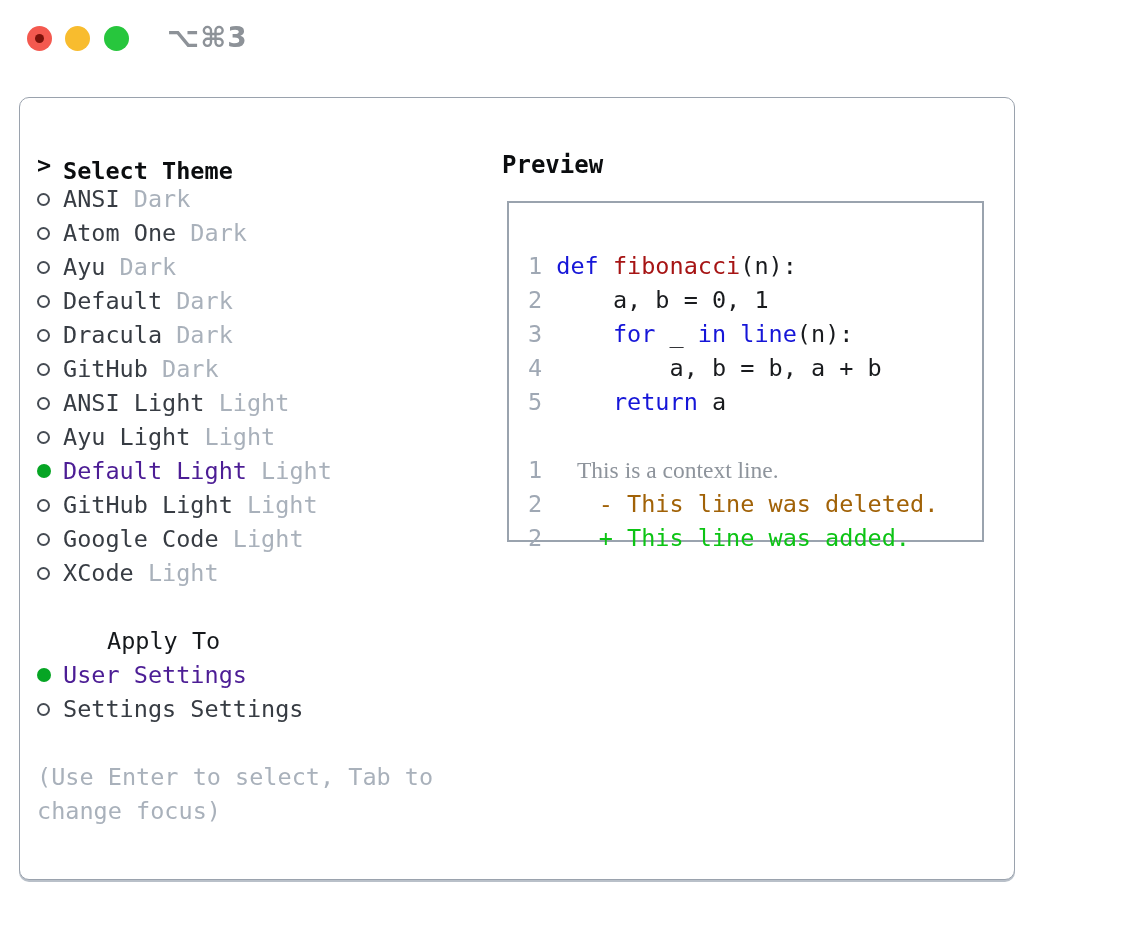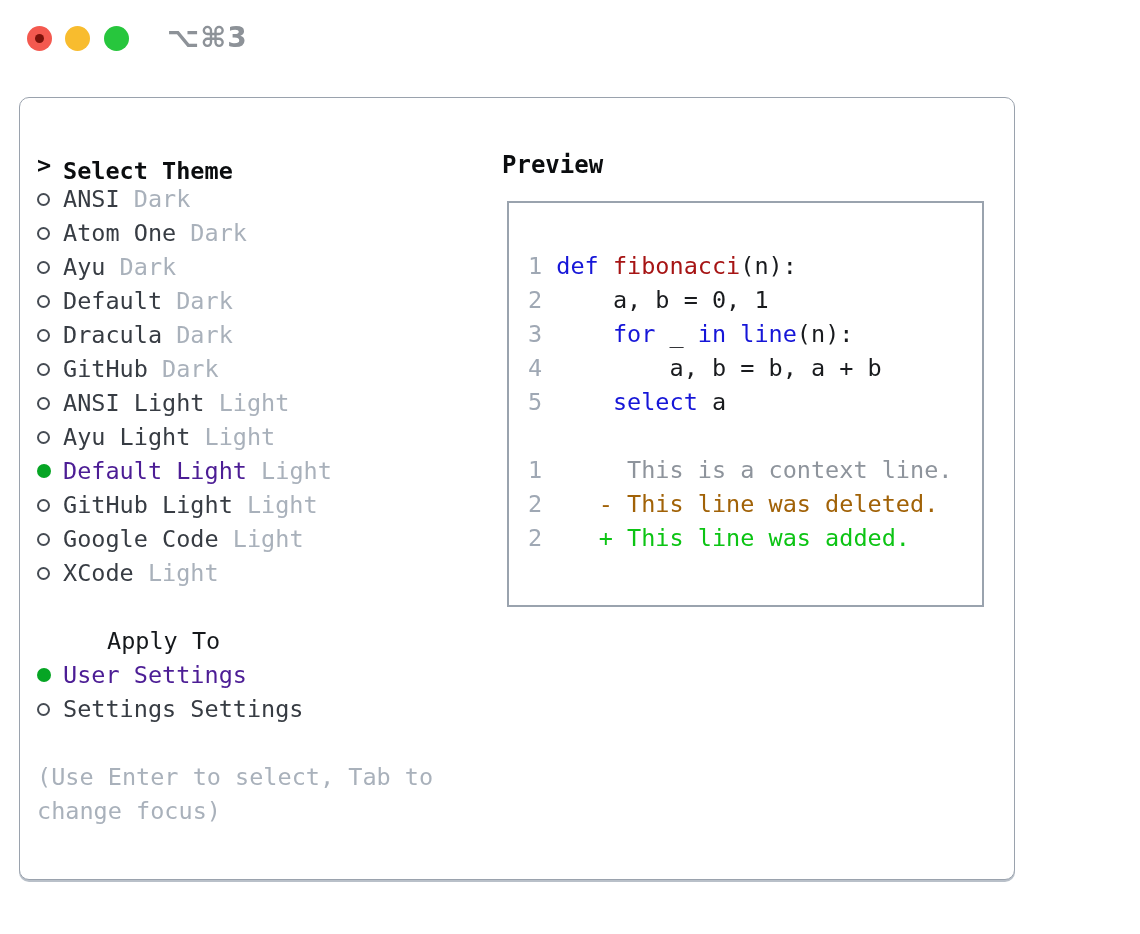--- a/index.html
+++ b/index.html
@@ -46,30 +46,30 @@
   .row.selected .name{color:#4c1d95;}
   .variant{color:#a9b1bb;}
   .help{color:#a9b1bb;}
   .spacer{height:34px;}
   
   .preview-title{
     position:absolute;left:482px;top:50px;height:34px;line-height:34px;
     font-size:24px;font-weight:bold;color:#0b0d0f;white-space:pre;
   }
   .preview-box{
-    position:absolute;left:487px;top:103px;width:477px;height:406px;
+    position:absolute;left:487px;top:103px;width:477px;height:341px;
     border:2px solid #9aa3ae;background:#ffffff;box-sizing:border-box;
   }
   .code{position:absolute;left:19px;top:46px;}
   .cl{height:34px;line-height:34px;white-space:pre;font-size:23.5px;}
   .num{color:#9fa8b4;}
   .pl{color:#191b1e;}
   .kw{color:#1616d8;}
   .fn{color:#a61414;}
-  .ctx{color:#8e949c;}
+  .ctx{color:#8e949c;font-family:Liberation Serif, serif;}
   .del{color:#a16207;}
   .add{color:#0cc414;}
 </style>
 </head>
 <body>
 
 <div class="window">
 
   <div class="titlebar">
     <div class="light red">
@@ -103,21 +103,21 @@
         <div class="row help">(Use Enter to select, Tab to</div>
         <div class="row help">change focus)</div>
       </div>
     <div class="preview-title">Preview</div>
     <div class="preview-box">
       <div class="code">
           <div class="cl"><span class="num">1</span><span><span class="pl"> </span><span class="kw">def</span><span class="pl"> </span><span class="fn">fibonacci</span><span class="pl">(n):</span></span></div>
           <div class="cl"><span class="num">2</span><span><span class="pl">     a, b = 0, 1</span></span></div>
           <div class="cl"><span class="num">3</span><span><span class="pl">     </span><span class="kw">for</span><span class="pl"> _ </span><span class="kw">in</span><span class="pl"> </span><span class="kw">line</span><span class="pl">(n):</span></span></div>
           <div class="cl"><span class="num">4</span><span><span class="pl">         a, b = b, a + b</span></span></div>
-          <div class="cl"><span class="num">5</span><span><span class="pl">     </span><span class="kw">select</span><span class="pl"> a</span></span></div>
+          <div class="cl"><span class="num">5</span><span><span class="pl">     </span><span class="kw">return</span><span class="pl"> a</span></span></div>
           <div class="cl"><span class="num"></span><span></span></div>
           <div class="cl"><span class="num">1</span><span><span class="ctx">      This is a context line.</span></span></div>
           <div class="cl"><span class="num">2</span><span><span class="del">    - This line was deleted.</span></span></div>
           <div class="cl"><span class="num">2</span><span><span class="add">    + This line was added.</span></span></div>
         </div>
     </div>
   </div>
 
 </div>
 

